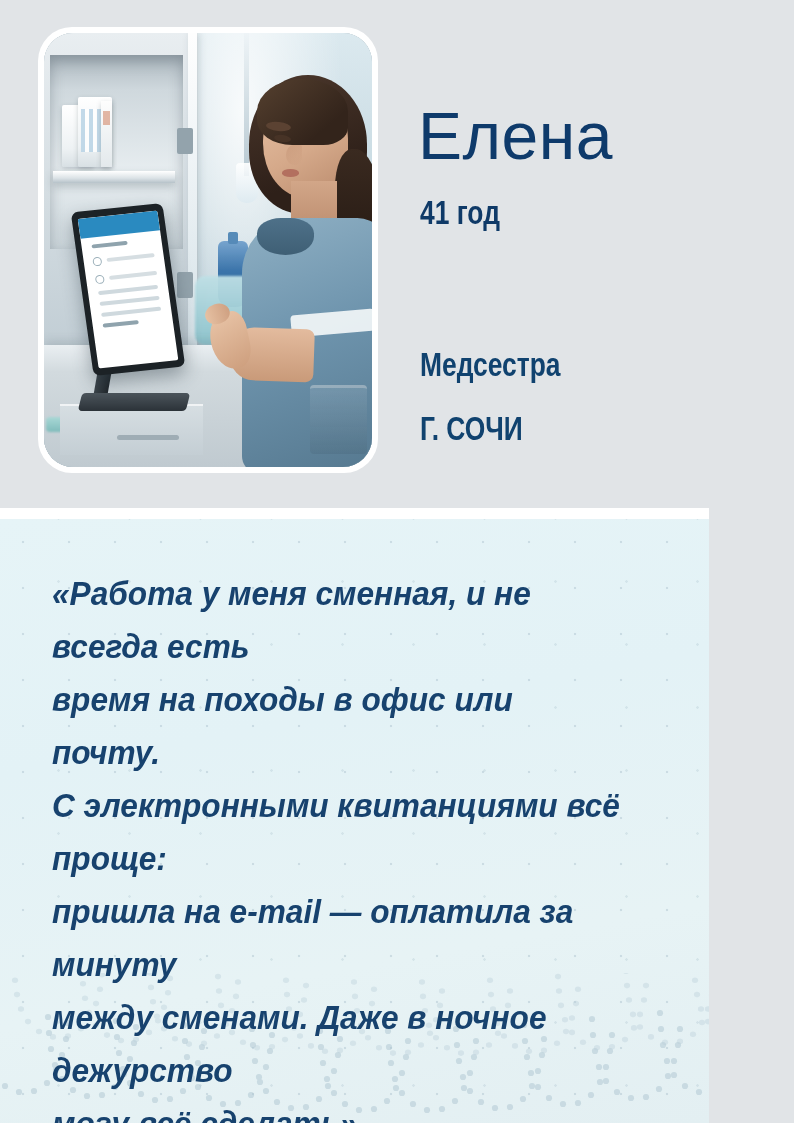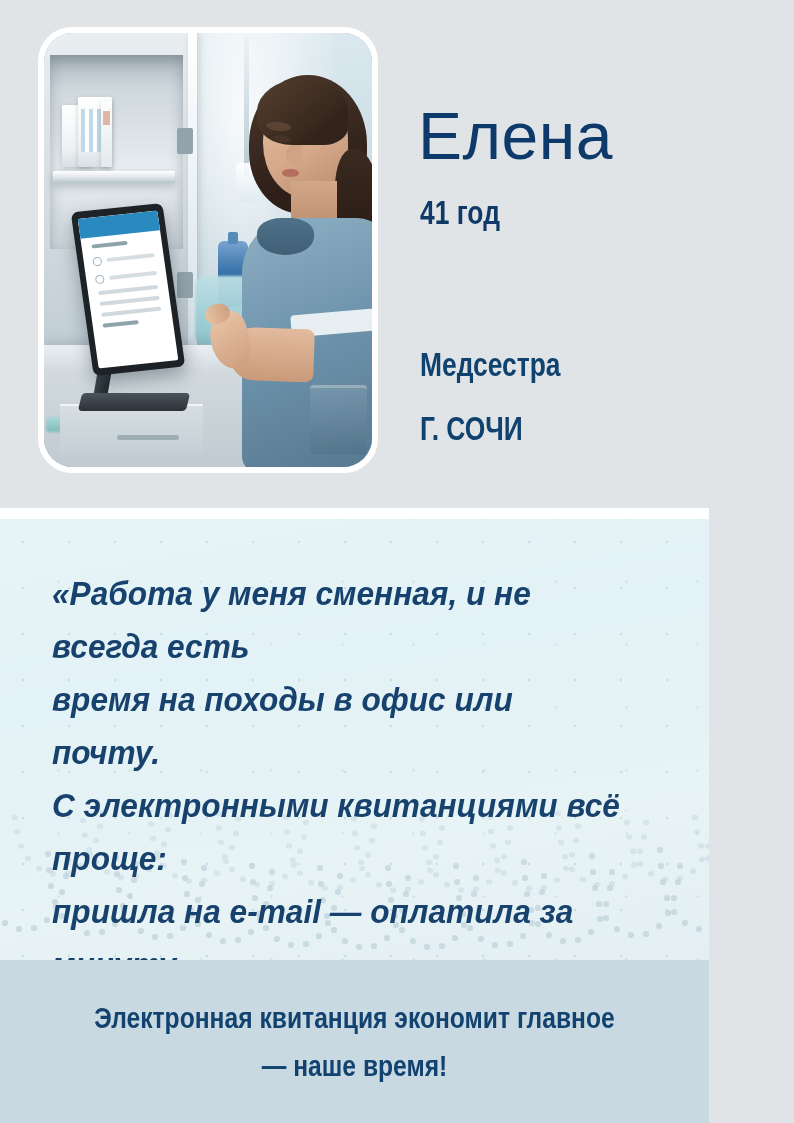--- a/index.html
+++ b/index.html
@@ -725,20 +725,14 @@
     </svg>
 
     <div class="quote-text">«Работа у меня сменная, и не всегда есть
 время на походы в офис или почту.
 С электронными квитанциями всё проще:
 пришла на e-mail — оплатила за минуту
 между сменами. Даже в ночное дежурство
 могу всё сделать».</div>
   </div>
 
-  <div class="footer">
-    <div class="footer-inner">
-      <div class="footer-line">Электронная квитанция экономит главное</div>
-      <div class="footer-line">— наше время!</div>
-    </div>
-  </div>
 
 </div>
 
 </body></html>

